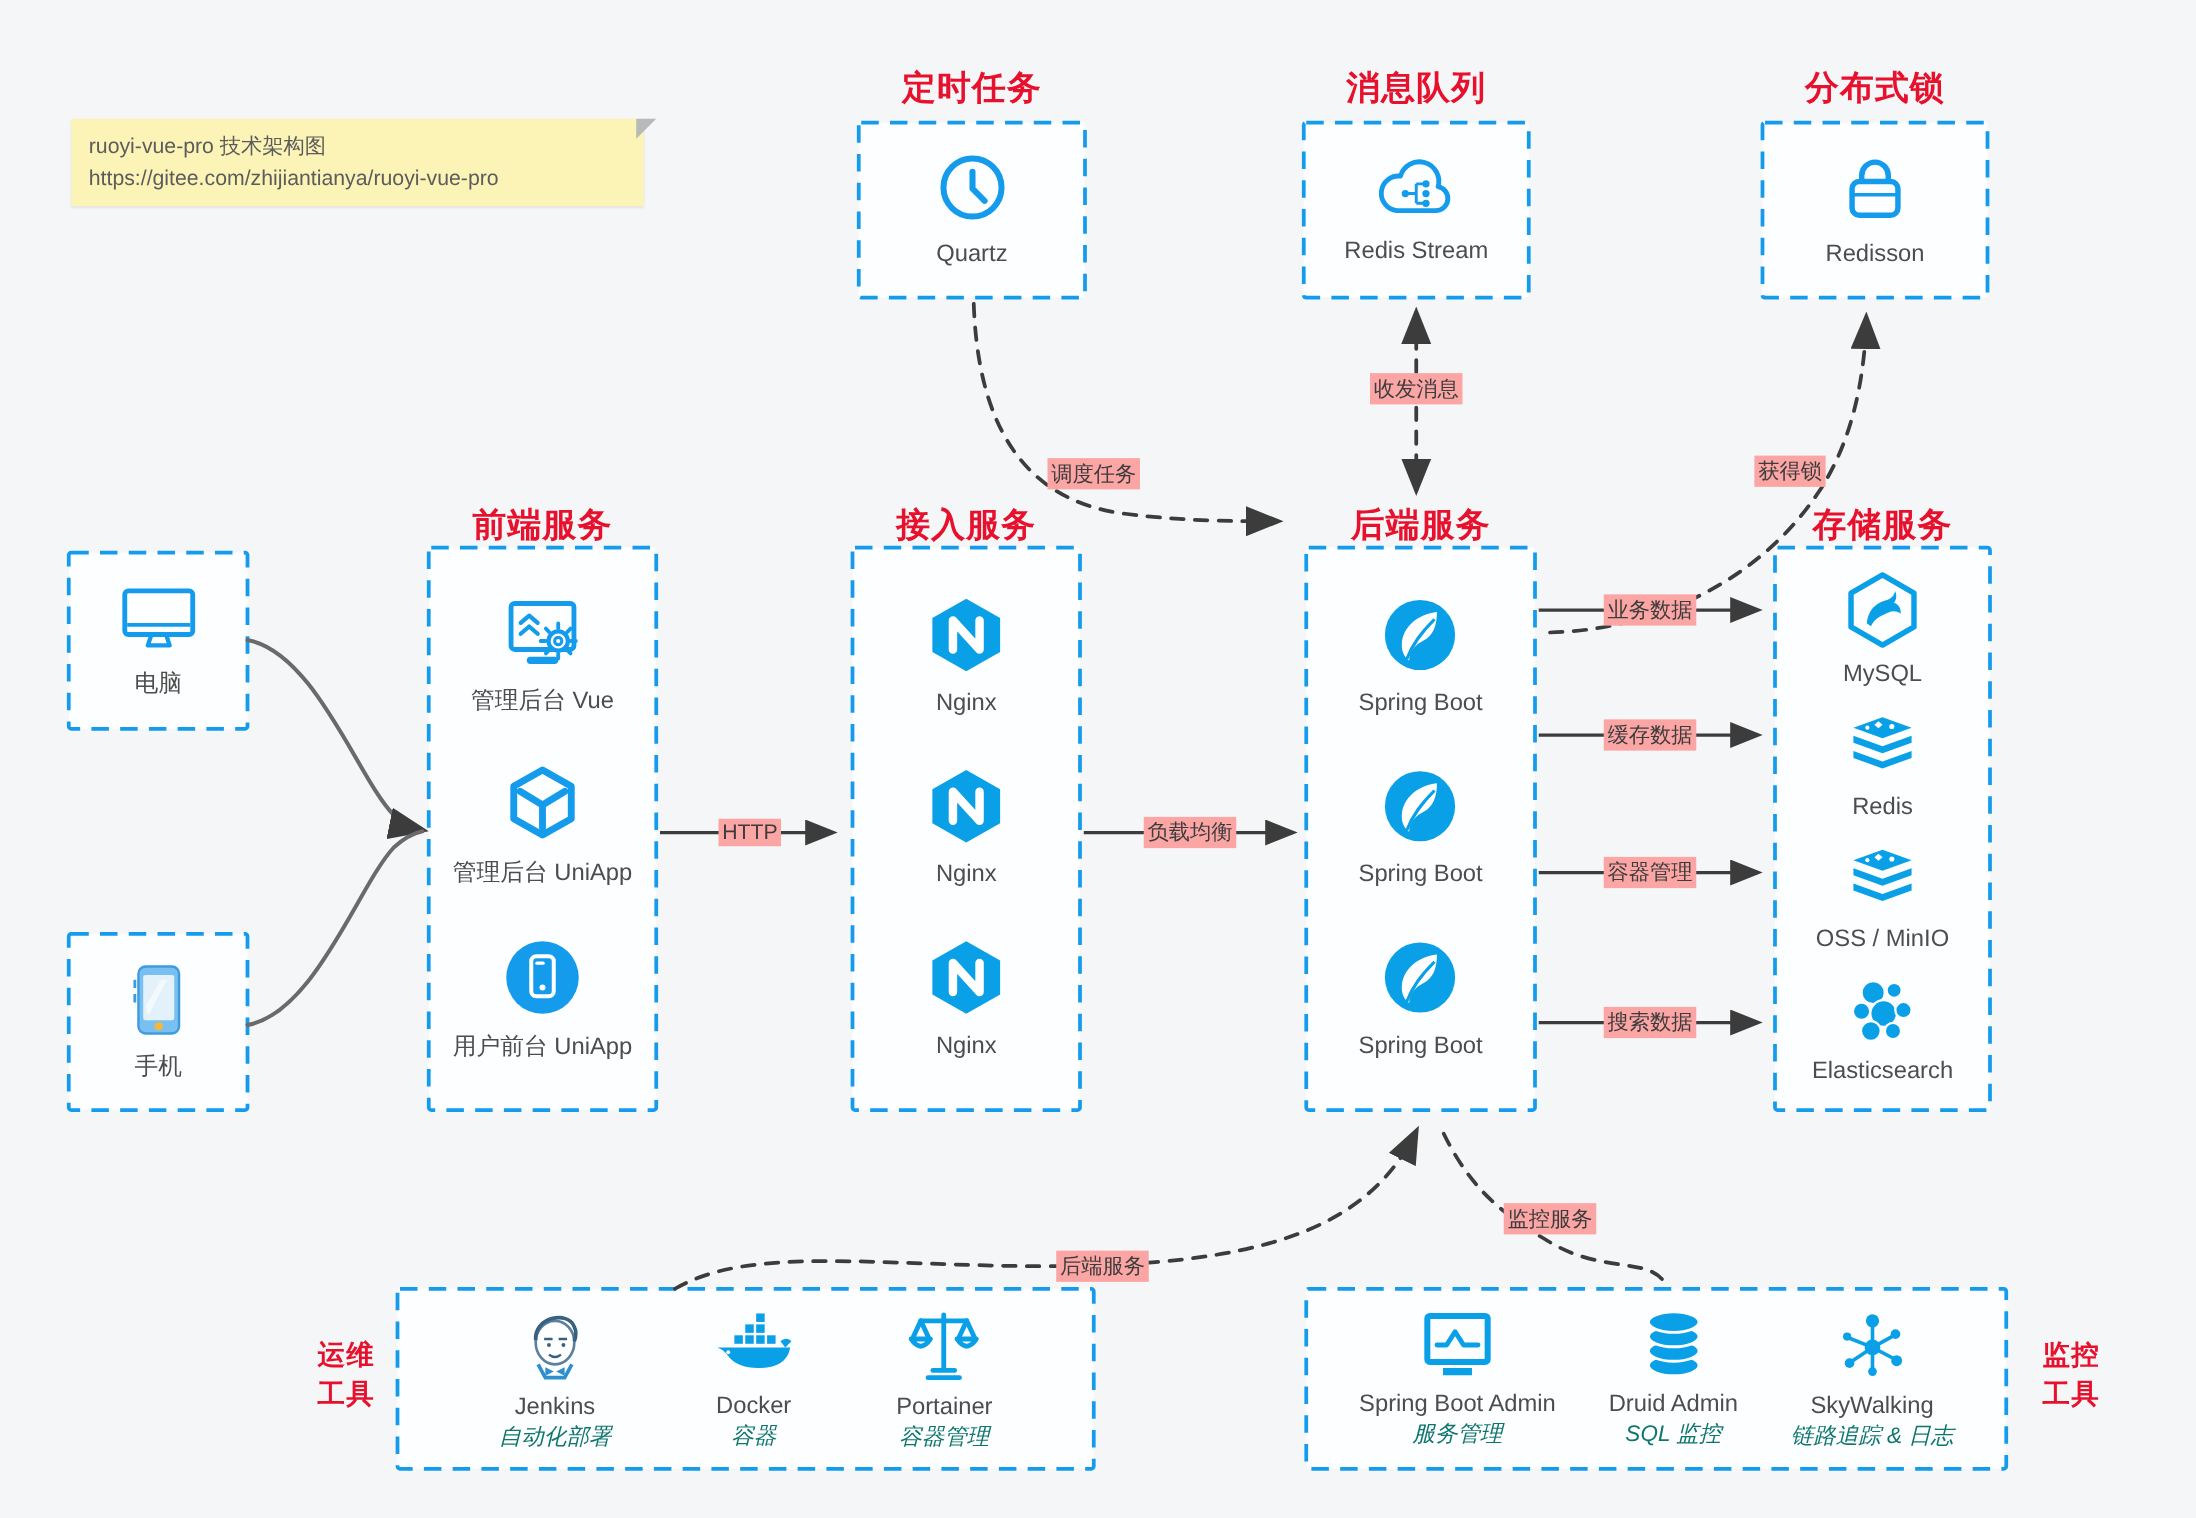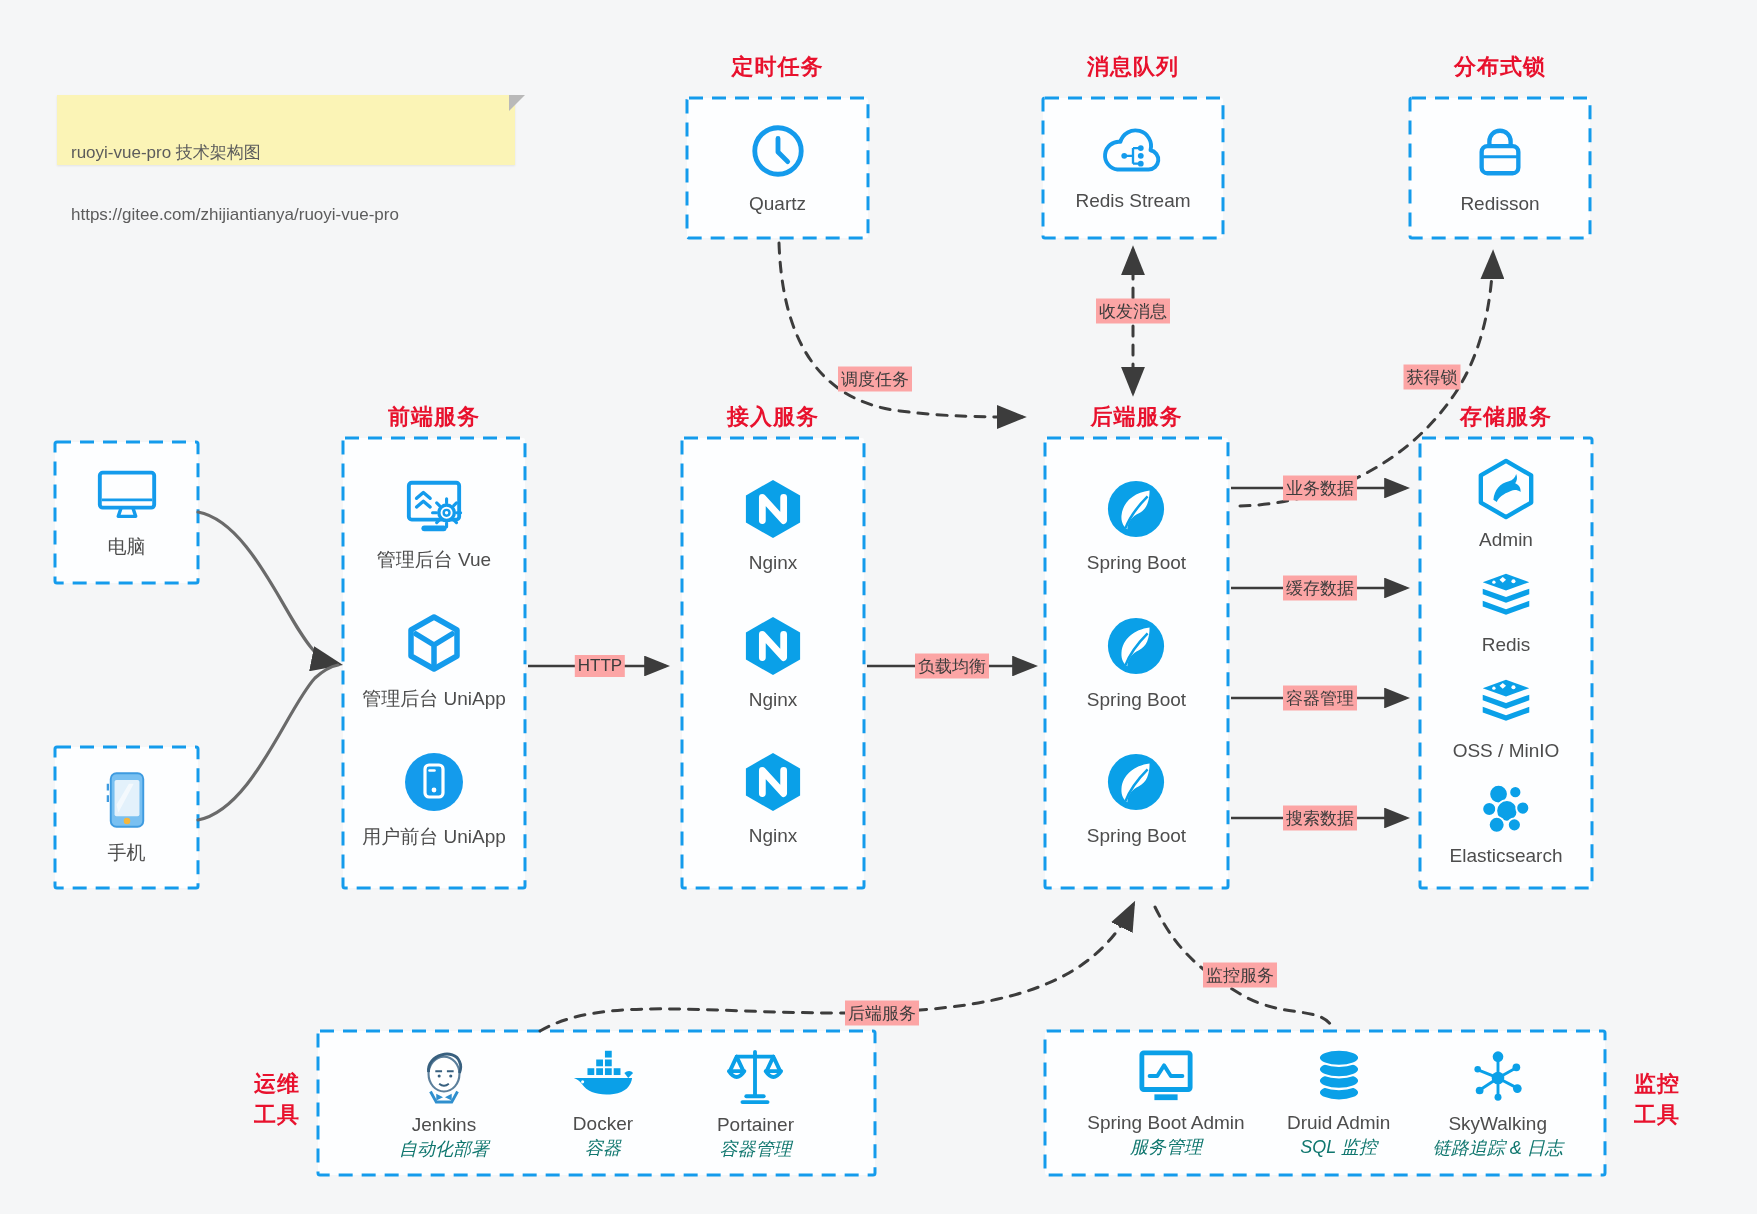--- a/index.html
+++ b/index.html
@@ -8,32 +8,32 @@
 
   .overlay { position:absolute; left:0; top:0; z-index:1; pointer-events:none; }
 
   .gbox { position:absolute; z-index:2; background:transparent; }
   .items-v { display:flex; flex-direction:column; justify-content:space-evenly; align-items:center; height:100%; width:100%; }
   .items-h { display:flex; justify-content:space-evenly; align-items:center; height:100%; width:100%; }
   .node { display:flex; flex-direction:column; align-items:center; gap:7px; }
   .node .lbl { font-size:19px; color:#4d4d4d; white-space:nowrap; line-height:1.25; text-align:left; }
   .node .sub { font-size:18px; color:#0f766e; white-space:nowrap; line-height:1.1; text-align:center;font-style:italic; }
 
-  .gtitle { position:absolute; z-index:3; color:#e8112d; font-weight:bold; font-size:22px; text-align:center; letter-spacing:1px; white-space:nowrap; }
+  .gtitle { position:absolute; z-index:3; color:#e8112d; font-weight:bold; font-size:27px; text-align:center; letter-spacing:1px; white-space:nowrap; }
   .side-title { position:absolute; z-index:3; color:#e8112d; font-weight:bold; font-size:22px; line-height:31px; text-align:center; letter-spacing:1px; }
   .side-title span { display:block; }
 
   .alabel { position:absolute; z-index:3; transform:translate(-50%,-50%); font-size:17px; color:#3c3c3c; background:#fca5a5; padding:1px 3px; white-space:nowrap; }
 
   .note { position:absolute; left:57px; top:95px; width:458px; height:70px; z-index:3;
           background:#fbf4b6; color:#5c5c5c; font-size:17px; line-height:26px;
           padding:9px 14px; box-shadow:0 1px 2px rgba(0,0,0,0.08); }
   .note::after { content:""; position:absolute; right:-10px; top:0; width:0; height:0;
                  border-top:16px solid #b9b9b9; border-right:16px solid transparent; }
-  .note .l { white-space:nowrap;margin-top:36px; }
+  .note .l { white-space:nowrap; }
 </style>
 </head>
 <body>
 
 <div class="canvas">
 
   <svg class="overlay" width="1757" height="1214" viewBox="0 0 1757 1214">
     <defs>
       <marker id="ah" viewBox="0 0 10 8" markerWidth="10" markerHeight="8" refX="8.4" refY="4" orient="auto-start-reverse" markerUnits="strokeWidth">
         <path d="M0 0 L10 4 L0 8 Z" fill="#3c3c3c"></path>
@@ -286,21 +286,21 @@
 
   <div class="gbox" style="left:1420px;top:438px;width:172px;height:450px">
     <div class="items-v">
       <div class="node" style="gap:4px">
         <span>
           <svg width="62" height="62" viewBox="0 0 64 64">
             <path d="M32 3 L58 18 V46 L32 61 L6 46 V18 Z" fill="none" stroke="#0aa0e8" stroke-width="4.5" stroke-linejoin="round"></path>
             <path d="M19 43 C20 33 26 26 35 24 C39 23 41.5 20 42.5 16.5 C44 20 43.5 23.5 41.5 26 C45.5 27.5 47.5 31 47 35 C44 33 40.5 32.5 37 34 C29 37 24 41 22.5 45.5 Z" fill="#0aa0e8"></path>
           </svg>
         </span>
-        <span class="lbl">Admin</span>
+        <span class="lbl">MySQL</span>
       </div>
       <div class="node" style="gap:4px">
         <span>
           <svg width="58" height="54" viewBox="0 0 60 58">
             <path d="M30 3 L55 12 L30 21 L5 12 Z" fill="#0aa0e8"></path>
             <path d="M5 19 L30 28 L55 19 V25 L30 34 L5 25 Z" fill="#0aa0e8"></path>
             <path d="M5 32 L30 41 L55 32 V38 L30 47 L5 38 Z" fill="#0aa0e8"></path>
             <path d="M23 9.5 L26.5 6.5 L30 9.5 L26.5 12.5 Z" fill="#ffffff"></path>
             <circle cx="38" cy="11" r="2.2" fill="#ffffff"></circle>
               <circle cx="17" cy="12" r="1.8" fill="#ffffff"></circle>

